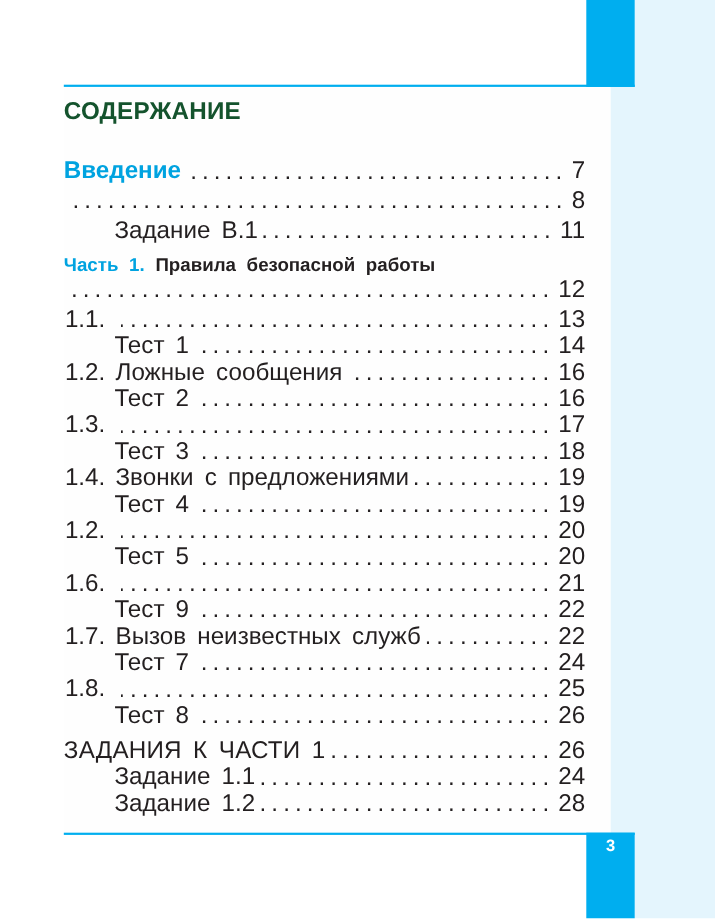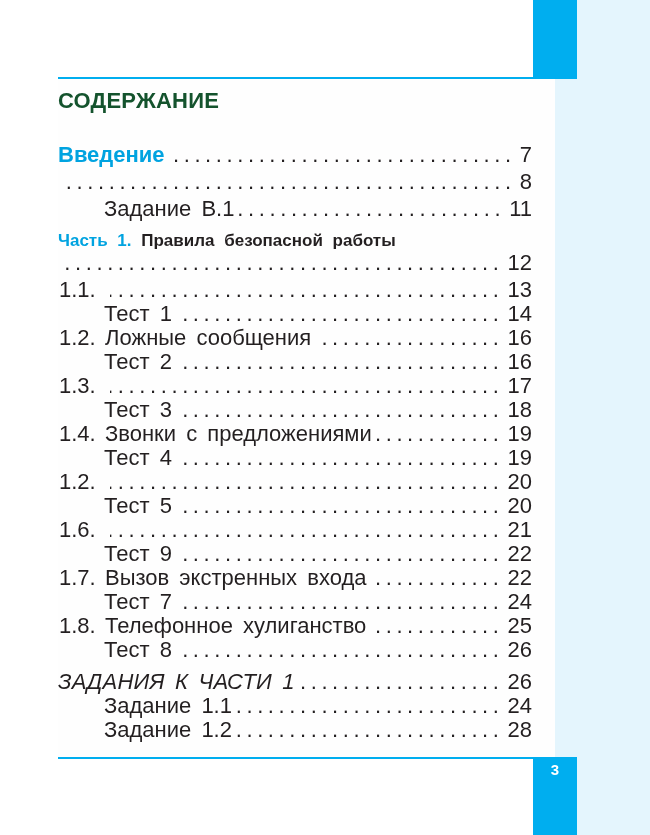--- a/index.html
+++ b/index.html
@@ -163,21 +163,20 @@
     }
     .part-line1 .part-title {
       color: #231f20;
     }
     .toc-row.bold .title {
       font-weight: bold;
       word-spacing: 6px;
     }
     .toc-row.caps .title {
       letter-spacing: 0.2px;
-      font-style: italic;
     }
   </style>
 </head>
 <body>
 
 <div class="side-strip"></div>
 <div class="side-strip-top-white"></div>
 <div class="side-strip-bottom-white"></div>
 <div class="content-panel"></div>
 
@@ -275,33 +274,32 @@
   <span class="page">21</span>
 </div>
 <div class="toc-row indent" style="top:542px">
   <span class="title">Тест 9</span>
   <span class="dots">................................................................................</span>
   <span class="page">22</span>
 </div>
 
 <div class="toc-row" style="top:566px">
   <span class="num">1.7.</span>
-  <span class="title">Вызов экстренных входа</span>
+  <span class="title">Вызов неизвестных служб</span>
   <span class="dots">................................................................................</span>
   <span class="page">22</span>
 </div>
 <div class="toc-row indent" style="top:590px">
   <span class="title">Тест 7</span>
   <span class="dots">................................................................................</span>
   <span class="page">24</span>
 </div>
 
 <div class="toc-row" style="top:614px">
   <span class="num">1.8.</span>
-  <span class="title">Телефонное хулиганство</span>
   <span class="dots">................................................................................</span>
   <span class="page">25</span>
 </div>
 <div class="toc-row indent" style="top:638px">
   <span class="title">Тест 8</span>
   <span class="dots">................................................................................</span>
   <span class="page">26</span>
 </div>
 
 <div class="toc-row caps" style="top:670px">

